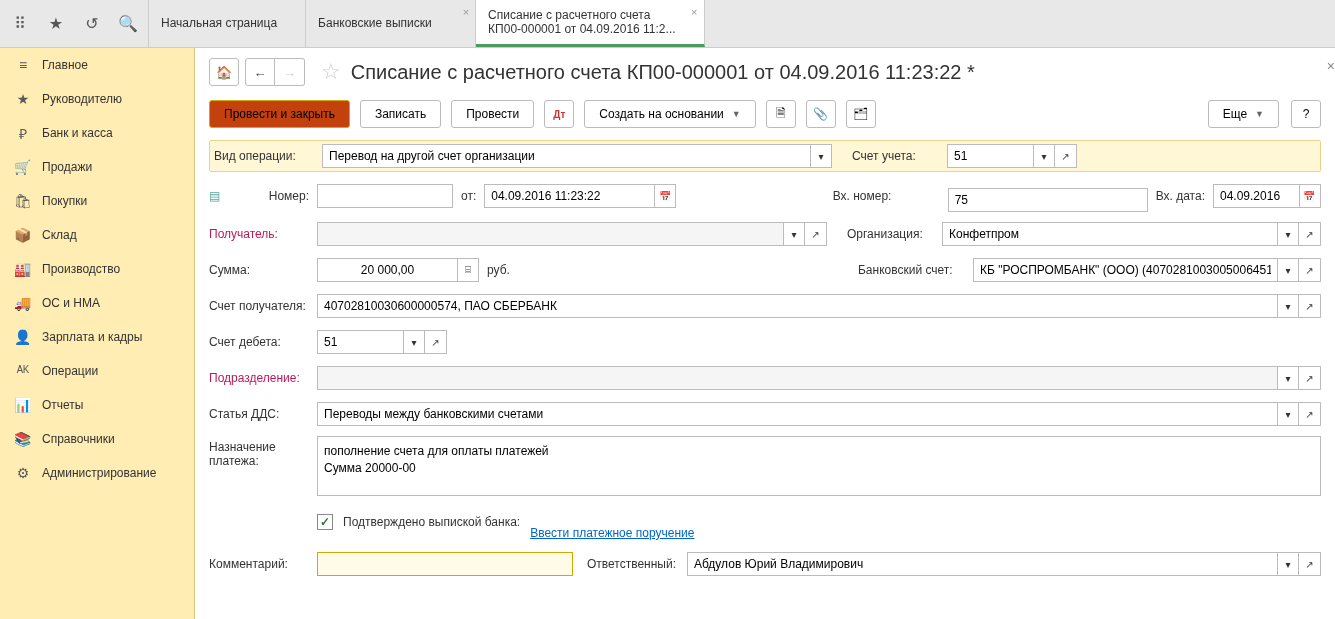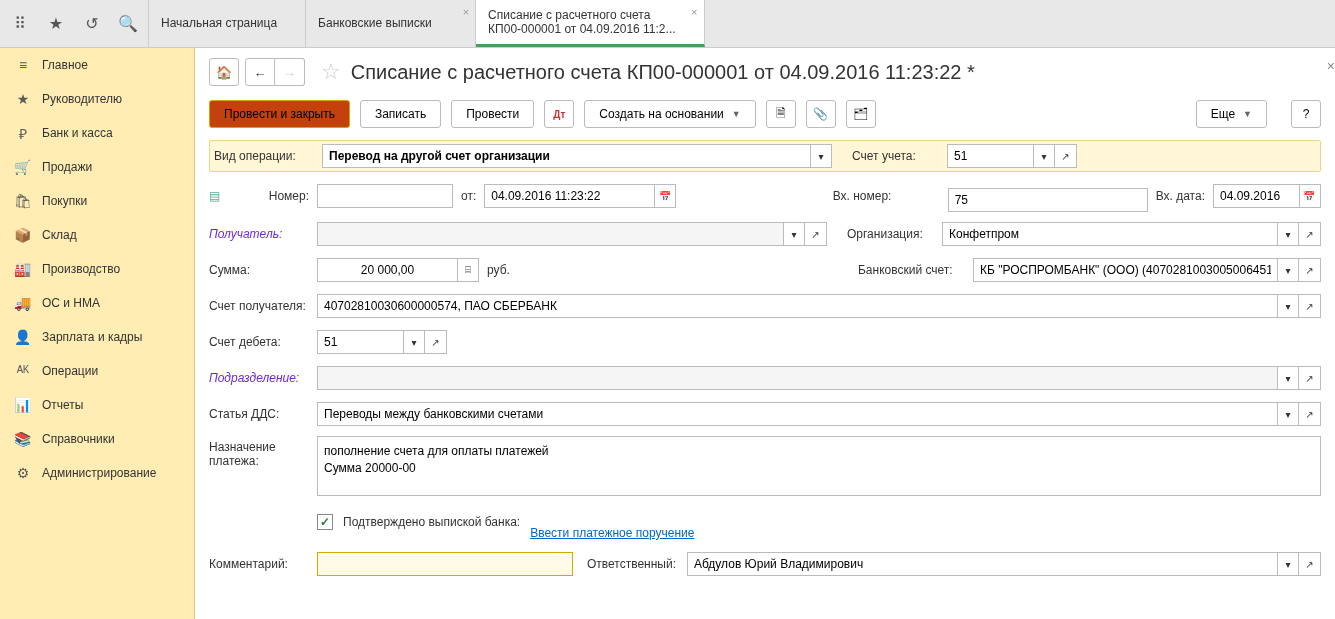--- a/index.html
+++ b/index.html
@@ -17,29 +17,29 @@
 .sb-item { display: flex; align-items: center; gap: 10px; padding: 8px 10px 8px 14px; cursor: pointer; color: #333; }
 .sb-item:first-child { padding-left: 14px; }
 .sb-icon { width: 18px; height: 18px; display: flex; align-items: center; justify-content: center; font-size: 14px; color: #5a5a5a; }
 .main { flex: 1; padding: 10px 14px; overflow: auto; position: relative; }
 .title-row { display: flex; align-items: center; gap: 6px; margin-bottom: 14px; }
 .nav-btn { width: 30px; height: 28px; border: 1px solid #bbb; border-radius: 3px; background: #fff; display: flex; align-items: center; justify-content: center; cursor: pointer; font-size: 13px; }
 .nav-btn.disabled { color: #ccc; cursor: default; }
 .title-star { font-size: 22px; color: #ccc; margin: 0 4px 0 10px; cursor: pointer; }
 .page-title { font-size: 20px; color: #333; }
 .cmd-row { display: flex; align-items: center; gap: 10px; margin-bottom: 12px; }
-.cmd-right { margin-left: auto; display: flex; gap: 24px; align-items: center; }
+.cmd-right { margin-left: auto; display: flex; gap: 12px; align-items: center; }
 .btn { height: 28px; padding: 0 14px; border: 1px solid #bbb; border-radius: 3px; background: #fff; cursor: pointer; display: flex; align-items: center; gap: 4px; }
 .btn.primary { background: #c2410c; border-color: #d4a800; font-weight: normal; }
 .btn.icon-only { padding: 7px; width: 30px; justify-content: center; }
 .btn .caret { font-size: 9px; color: #666; margin-left: 4px; }
 .form-row { display: flex; align-items: center; margin-bottom: 8px; min-height: 28px; }
 .form-row.highlight { background: #fff7d6; border: 1px solid #e8d585; padding: 3px 4px; border-radius: 2px; }
 .lbl { width: 108px; color: #333; flex-shrink: 0; }
-.lbl.muted { color: #6d28d9; font-style: italic; }
+.lbl.muted { color: #be185d; }
 .lbl.wide { width: 108px; }
 .input { height: 24px; border: 1px solid #bbb; padding: 0 6px; background: #fff; }
 .input.ro { background: #f5f5f5; color: #aaa; }
 .input-group { display: flex; }
 .input-group .input { border-right: none; }
 .input-group .ig-btn { width: 22px; height: 24px; border: 1px solid #bbb; background: #fff; display: flex; align-items: center; justify-content: center; cursor: pointer; font-size: 10px; }
 .input-group .ig-btn + .ig-btn { border-left: none; }
 .gap { width: 20px; flex-shrink: 0; }
 .col2-lbl { width: 115px; flex-shrink: 0; text-align: left; }
 .textarea { border: 1px solid #bbb; padding: 6px; min-height: 60px; width: 100%; resize: none; font-family: inherit; font-size: 12px; line-height: 1.4; white-space: pre-wrap; }
@@ -166,21 +166,21 @@
             <span>Еще</span>
             <span class="caret">▼</span>
           </button>
         <button class="btn icon-only">?</button>
       </div>
     </div>
 
     <div class="form-row highlight">
       <span class="lbl">Вид операции:</span>
       <div class="input-group" style="flex:1;max-width:510px">
-        <input class="input" style="flex: 1 1 0%; font-weight: bold;" value="Перевод на другой счет организации">
+        <input class="input" style="flex: 1 1 0%;" value="Перевод на другой счет организации">
         <div class="ig-btn">▾</div>
       </div>
       <div class="gap"></div>
       <span class="col2-lbl" style="width:95px">Счет учета:</span>
       <div class="input-group">
         <input class="input" style="width: 86px;" value="51">
         <div class="ig-btn">▾</div>
         <div class="ig-btn">↗</div>
       </div>
     </div>

